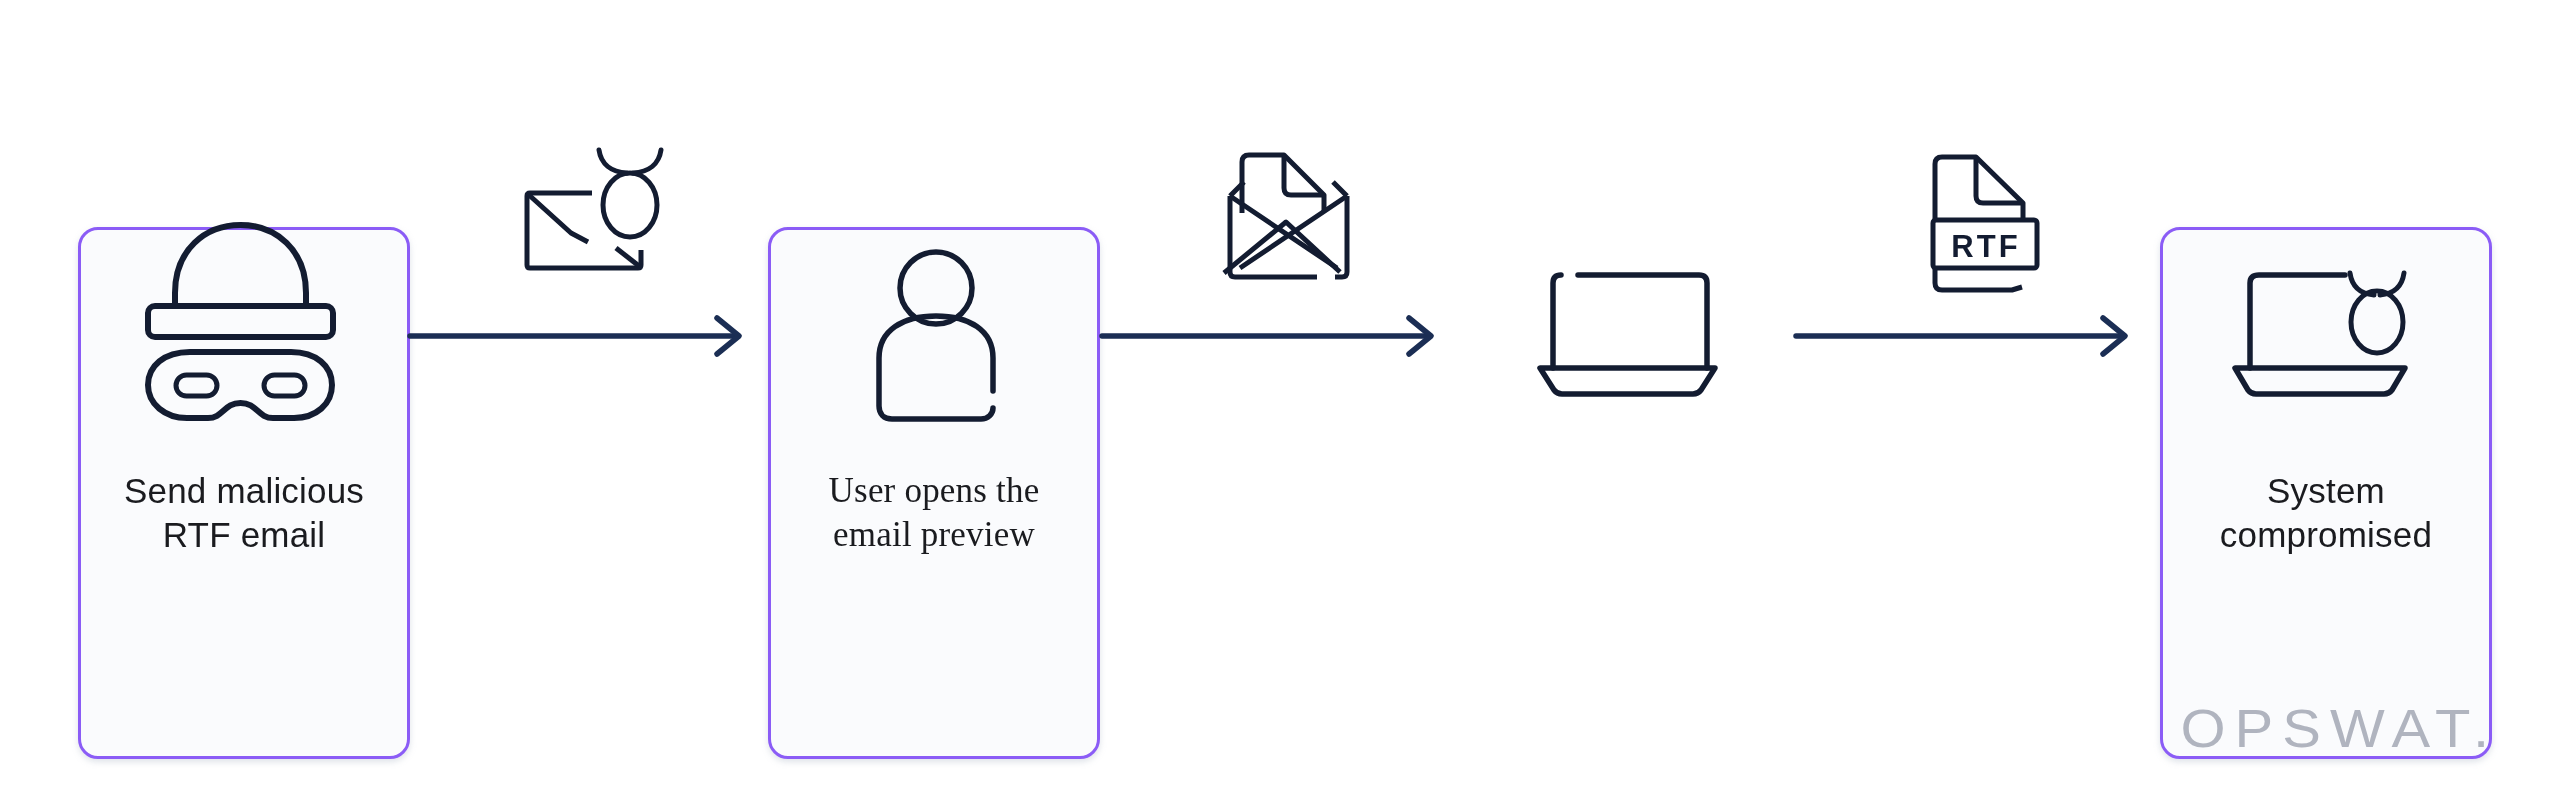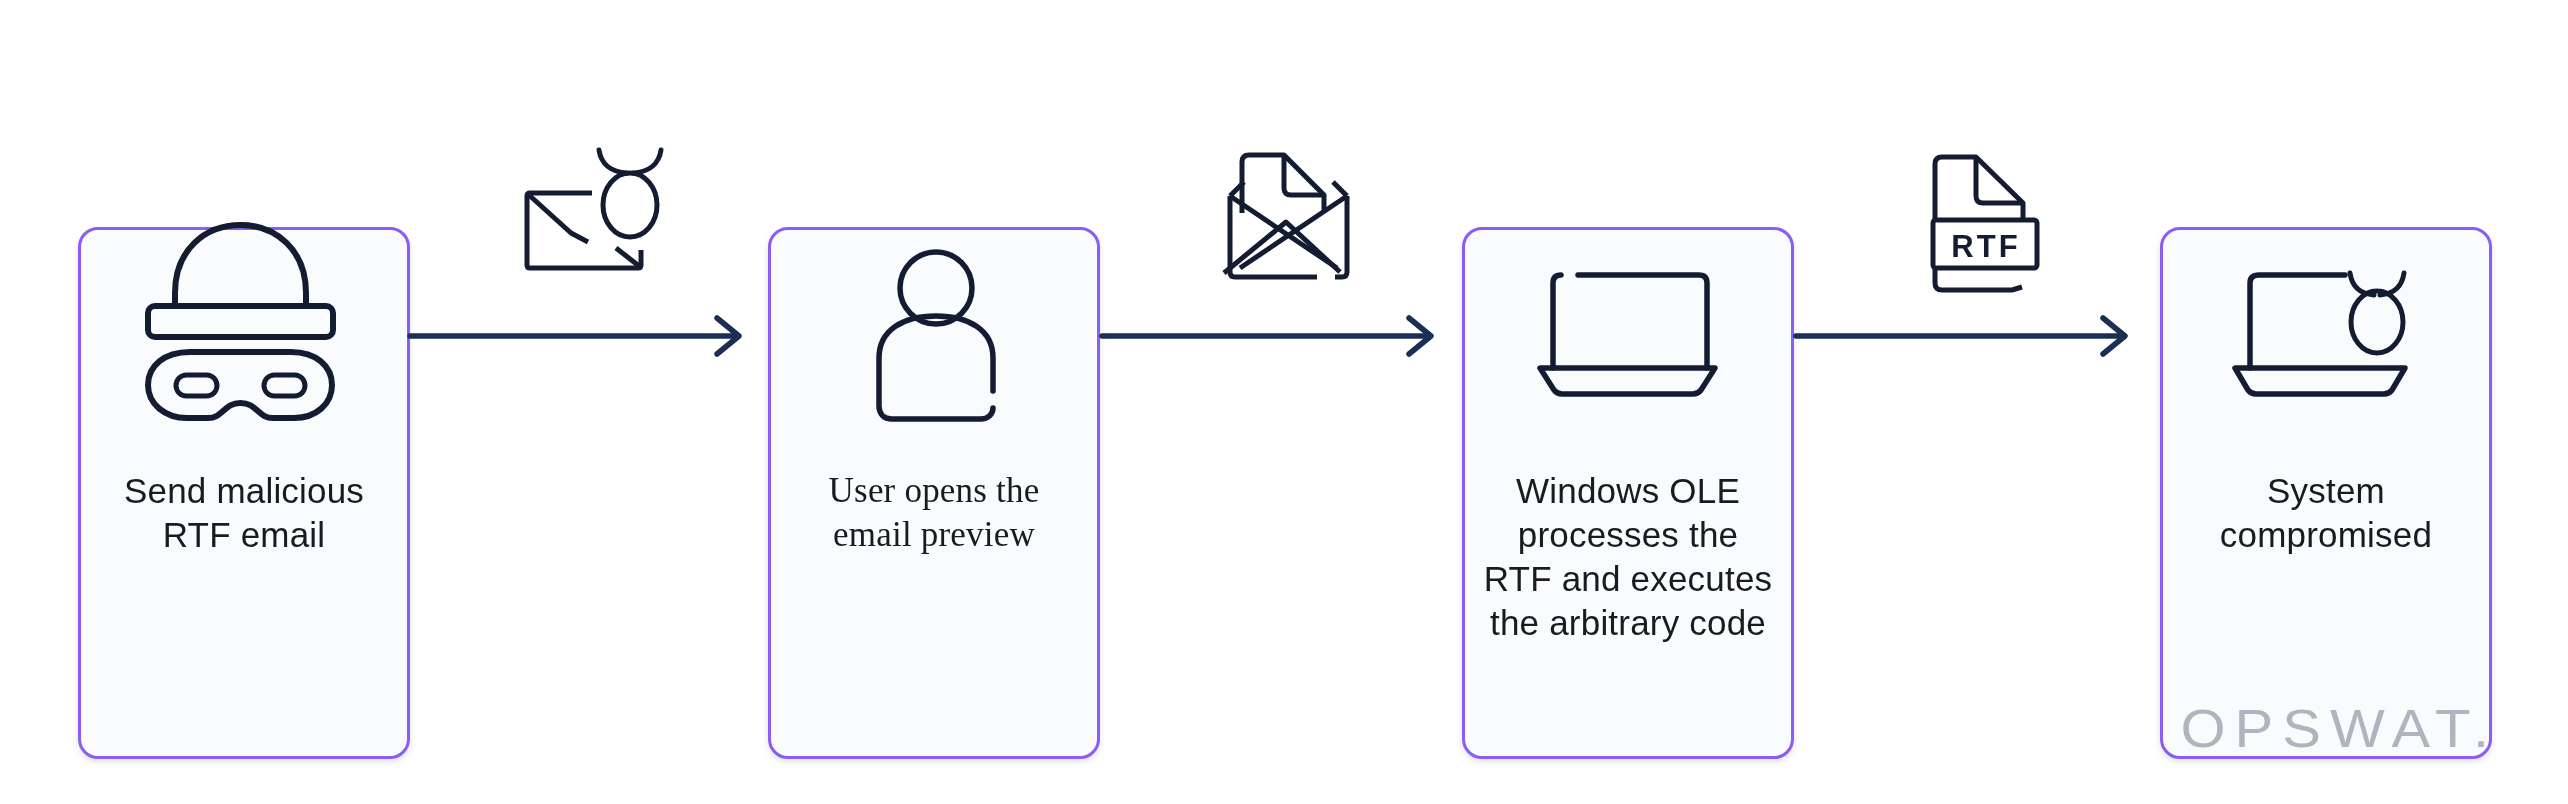--- a/index.html
+++ b/index.html
@@ -64,26 +64,20 @@
 
 <div class="canvas">
 
   <div class="card card-1">
     <div class="card-label">Send malicious
 RTF email</div>
   </div>
   <div class="card card-2">
     <div class="card-label">User opens the
 email preview</div>
-  </div>
-  <div class="card card-3">
-    <div class="card-label">Windows OLE
-processes the
-RTF and executes
-the arbitrary code</div>
   </div>
   <div class="card card-4">
     <div class="card-label">System
 compromised</div>
   </div>
 
   <svg class="overlay" viewBox="0 0 2568 804">
 
     <g fill="none" stroke="#131c31" stroke-width="6" stroke-linejoin="round">
       <path d="M 175 307 V 293 C 175 250 205 225 240.5 225 C 276 225 306 250 306 293 V 307"></path>

